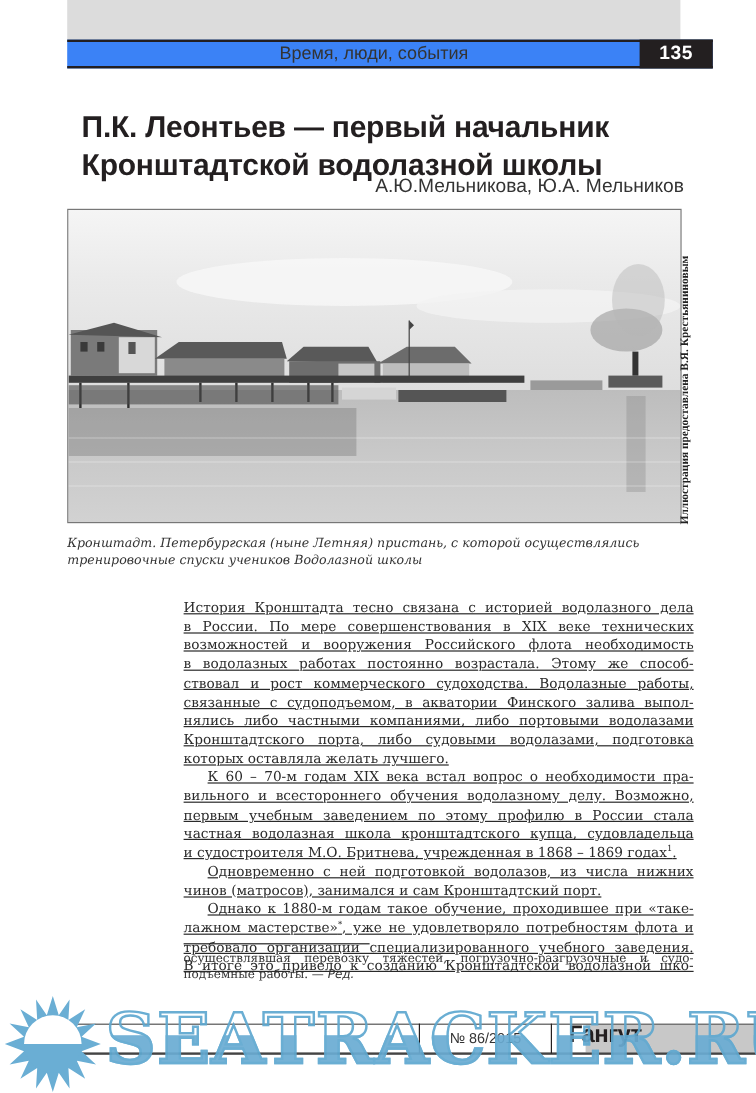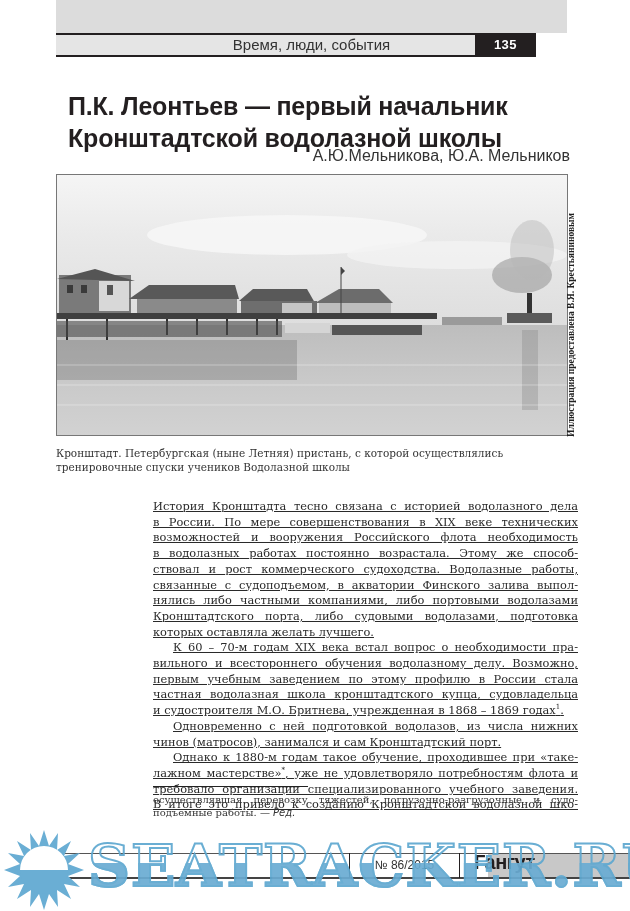--- a/index.html
+++ b/index.html
@@ -6,33 +6,33 @@
     body {
       width: 630px; height: 911px; position: relative; overflow: hidden;
       background: #ffffff; color: #1a1a1a;
       font-family: "DejaVu Serif", serif;
     }
     .top-gray {
       position: absolute; left: 56px; top: 0; width: 511px; height: 33px;
       background: #dcdcdc;
     }
     .header-band {
-      position: absolute; left: 56px; top: 33px; width: 480px; height: 24px;
+      position: absolute; left: 56px; top: 33px; width: 538px; height: 24px;
       border-top: 2px solid #231f20; border-bottom: 2px solid #231f20;
-      box-sizing: border-box; background: #e5e5e5;
+      box-sizing: border-box; background: #3b82f6;
     }
     .section-title {
       position: absolute; left: 0; width: 511px; top: 0; height: 20px;
       line-height: 20px; text-align: center;
       font-family: "Liberation Sans", sans-serif; font-size: 15px; color: #333;
     }
     .page-num-box {
       position: absolute; right: 0; top: -2px; width: 61px; height: 24px;
       background: #231f20; color: #fff;
-      font-family: "Liberation Sans", sans-serif; font-weight: bold; font-size: 13px;
+      font-family: "Liberation Sans", sans-serif; font-weight: bold; font-size: 16px;
       line-height: 24px; text-align: center; letter-spacing: 0.5px;
     }
     .article-title {
       position: absolute; left: 56px; top: 78px; width: 540px;
       font-family: "Liberation Sans", sans-serif; font-weight: bold;
       font-size: 25px; line-height: 32px; color: #231f20; margin: 12px;
       letter-spacing: -0.2px;
     }
     .authors {
       position: absolute; right: 60px; top: 147px;
@@ -45,21 +45,21 @@
     }
     .photo svg { display: block; }
     .photo-credit {
       position: absolute; left: 566px; top: 437px;
       transform: rotate(-90deg); transform-origin: left top;
       font-family: "Liberation Serif", serif; font-weight: bold; font-size: 9.5px;
       color: #222; white-space: nowrap;
     }
     .caption {
       position: absolute; left: 56px; top: 446px; width: 520px;
-      font-family: "DejaVu Serif", serif; font-size: 10.5px;
+      font-family: "DejaVu Serif", serif; font-style: italic; font-size: 10.5px;
       line-height: 14px; color: #333;
     }
     .body-text {
       position: absolute; left: 153px; top: 499px; width: 425px;
       font-family: "DejaVu Serif", serif; font-size: 11.4px; line-height: 15.7px;
       color: #2a2a2a; text-align: justify;
     }
     .body-text p { margin: 0; text-decoration: underline; }
     .body-text p .line { display: block; text-align: justify; text-align-last: justify; }
     .body-text p .line.last { text-align-last: left; }

